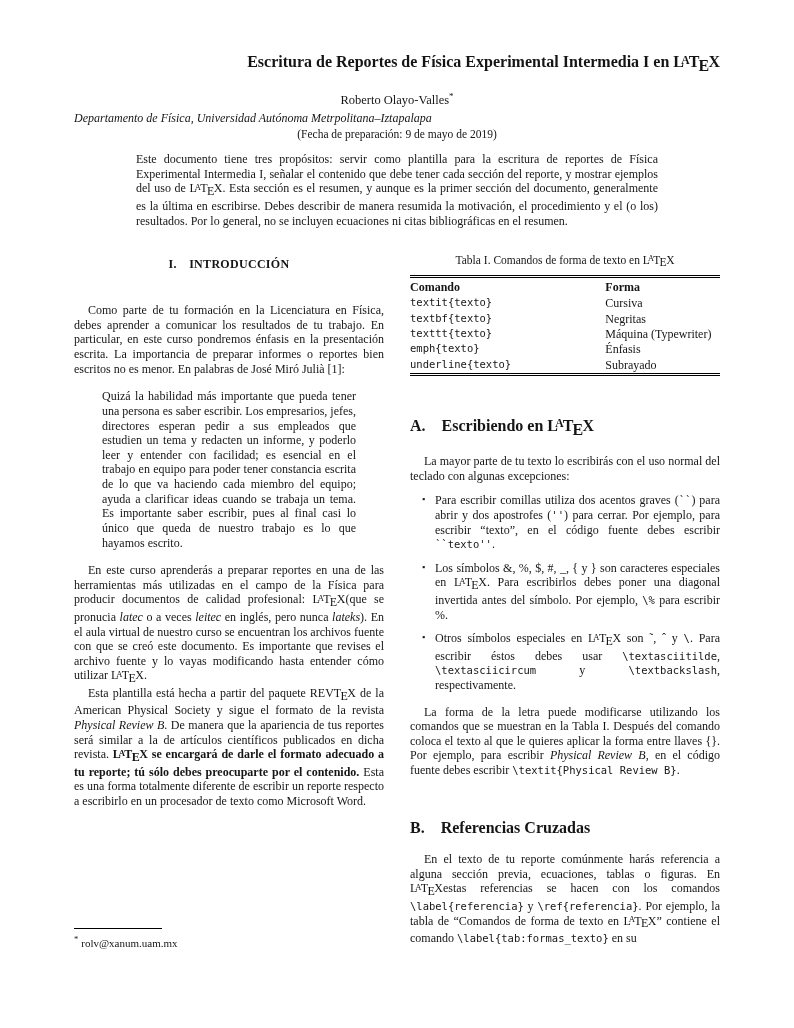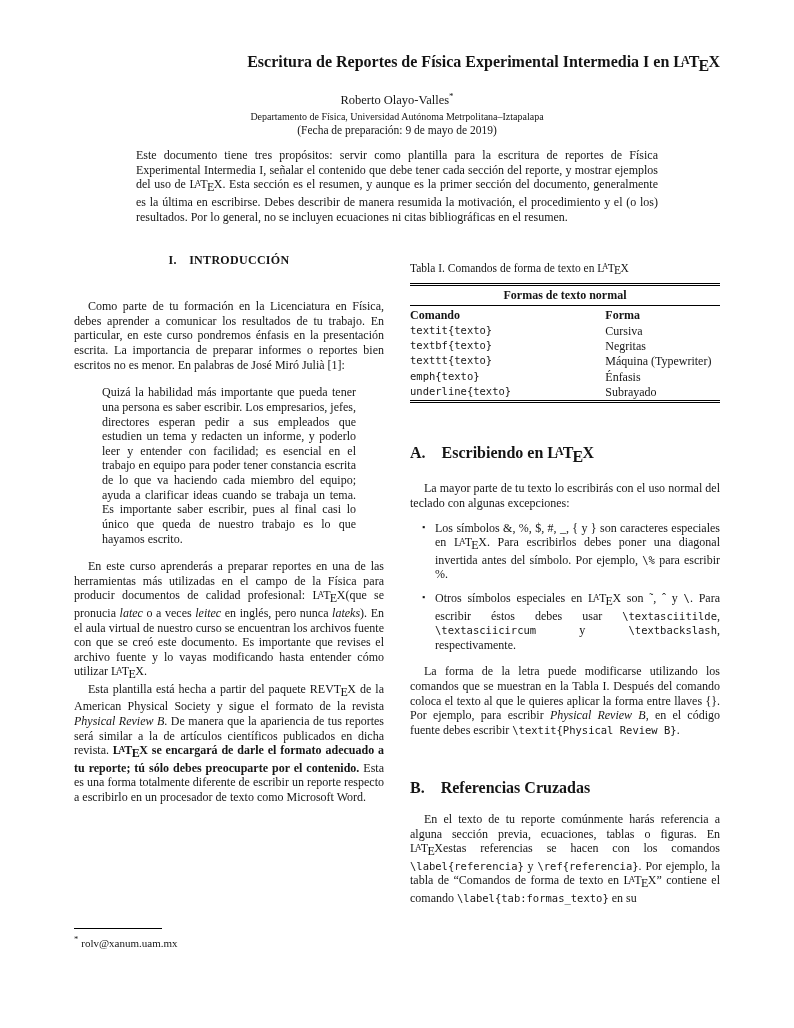--- a/index.html
+++ b/index.html
@@ -20,21 +20,21 @@
   }
   
   .title {
     font-size: 16px;
     font-weight: bold;
     text-align: right;
     line-height: 1.25;
   }
   .author-line { text-align: center; font-size: 12.5px; margin-top: 15px; }
   .author-line sup { font-size: 9px; }
-  .affiliation { text-align: center; font-size: 10px; margin-top: 3px; }
+  .affiliation { font-style: italic; font-size: 12px; margin-top: 3px; }
   .dateline { text-align: center; font-size: 11.5px; margin-top: 2px; }
   .abstract {
     margin: 12px 62px 0 62px;
     font-size: 12px;
     line-height: 1.23;
     text-align: justify;
   }
   
   .columns { display: flex; gap: 26px; margin-top: 24px; }
   .col { width: 310px; font-size: 12px; line-height: 1.22; text-align: justify; }
@@ -54,21 +54,21 @@
   code {
     font-family: "DejaVu Sans Mono", "Liberation Mono", monospace;
     font-size: 10.5px;
   }
   b { font-weight: bold; }
   i { font-style: italic; }
   
   .lA { font-size: 0.72em; vertical-align: 0.3em; margin-left: -0.24em; margin-right: -0.08em; }
   .lE { vertical-align: -0.24em; margin-left: -0.06em; margin-right: -0.04em; }
   
-  .tablecap { font-size: 11.5px; margin: 12px 0 6px 0; }
+  .tablecap { font-size: 11.5px; text-align: center; margin: 0 0 6px 0; }
   table.forms {
     width: 100%;
     border-collapse: collapse;
     table-layout: fixed;
     border-top: 3px double #000;
     border-bottom: 3px double #000;
     font-size: 12px;
     line-height: 1.2;
   }
   table.forms th.group {
@@ -126,23 +126,20 @@
 
     <div class="col">
       <div class="tablecap">Tabla I. Comandos de forma de texto en L<span class="lA">A</span>T<span class="lE">E</span>X</div>
 
       <table class="forms">
         <colgroup>
             <col class="c1">
             <col class="c2">
           </colgroup>
         <thead>
-          <tr>
-            <th class="group" colspan="2">Formas de texto normal</th>
-          </tr>
           <tr class="colheads">
             <th>Comando</th>
             <th>Forma</th>
           </tr>
         </thead>
         <tbody>
           <tr>
             <td class="cmd">textit{texto}</td>
             <td>Cursiva</td>
           </tr>
@@ -162,20 +159,21 @@
             <td class="cmd">underline{texto}</td>
             <td>Subrayado</td>
           </tr>
         </tbody>
       </table>
 
       <h3 class="subsec">A. Escribiendo en L<span class="lA">A</span>T<span class="lE">E</span>X</h3>
       <p class="para">La mayor parte de tu texto lo escribirás con el uso normal del teclado con algunas excepciones:</p>
 
       <ul class="exceptions">
+        <li>Para escribir comillas utiliza dos acentos graves (<code>``</code>) para abrir y dos apostrofes (<code>''</code>) para cerrar. Por ejemplo, para escribir “texto”, en el código fuente debes escribir <code>``texto''</code>.</li>
         <li>Los símbolos &amp;, %, $, #, _, { y } son caracteres especiales en L<span class="lA">A</span>T<span class="lE">E</span>X. Para escribirlos debes poner una diagonal invertida antes del símbolo. Por ejemplo, <code>\%</code> para escribir %.</li>
         <li>Otros símbolos especiales en L<span class="lA">A</span>T<span class="lE">E</span>X son ˜, ˆ y <code>\</code>. Para escribir éstos debes usar <code>\textasciitilde</code>, <code>\textasciicircum</code> y <code>\textbackslash</code>, respectivamente.</li>
       </ul>
 
       <p class="para">La forma de la letra puede modificarse utilizando los comandos que se muestran en la Tabla I. Después del comando coloca el texto al que le quieres aplicar la forma entre llaves {}. Por ejemplo, para escribir <i>Physical Review B</i>, en el código fuente debes escribir <code>\textit{Physical Review B}</code>.</p>
 
       <h3 class="subsec">B. Referencias Cruzadas</h3>
       <p class="para">En el texto de tu reporte comúnmente harás referencia a alguna sección previa, ecuaciones, tablas o figuras. En L<span class="lA">A</span>T<span class="lE">E</span>Xestas referencias se hacen con los comandos <code>\label{referencia}</code> y <code>\ref{referencia}</code>. Por ejemplo, la tabla de “Comandos de forma de texto en L<span class="lA">A</span>T<span class="lE">E</span>X” contiene el comando <code>\label{tab:formas_texto}</code> en su</p>
     </div>
 

